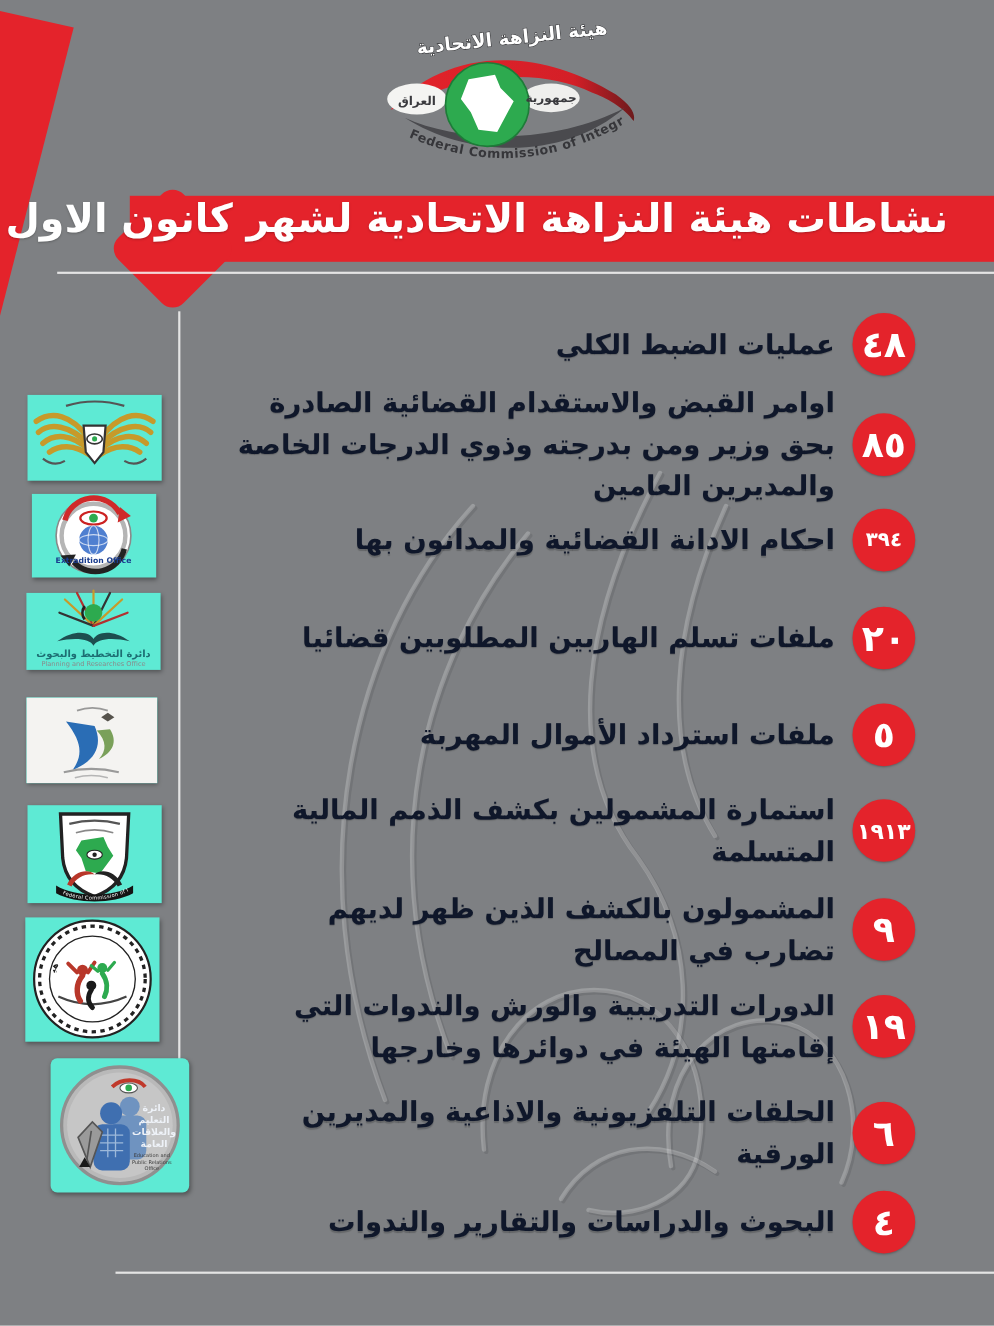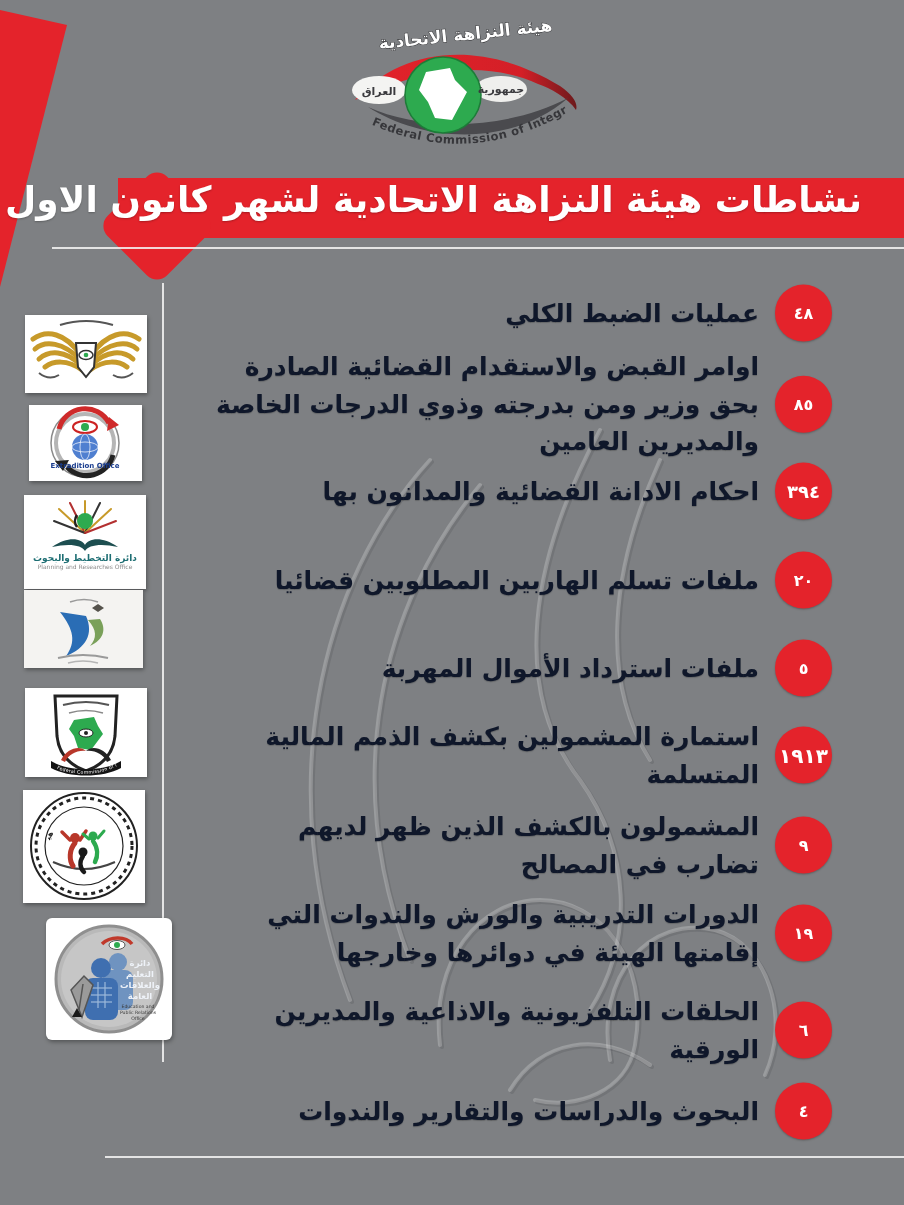--- a/index.html
+++ b/index.html
@@ -18,28 +18,28 @@
     text-shadow:0 1px 2px rgba(0,0,0,.25);z-index:5;
   }
   .hline-top{position:absolute;left:52px;right:0;top:247px;height:2px;background:rgba(246,246,246,.85);}
   .vline{position:absolute;left:162px;top:283px;width:2px;height:779px;background:rgba(246,246,246,.85);}
   .hline-bottom{position:absolute;left:105px;right:0;top:1156px;height:2px;background:rgba(246,246,246,.85);}
 
   
   .watermark{position:absolute;left:180px;top:400px;z-index:1;}
 
   
-  .logo-box{position:absolute;background:#ffffff;box-shadow:1px 2px 4px rgba(0,0,0,.35);
-            display:flex;align-items:flex-start;justify-content:center;z-index:3;}
+  .logo-box{position:absolute;background:#5eead4;box-shadow:1px 2px 4px rgba(0,0,0,.35);
+            display:flex;align-items:flex-end;justify-content:center;z-index:3;margin-top:44px;}
 
   
   .stat-row{position:absolute;right:72px;transform:translateY(-50%);display:flex;align-items:center;
             gap:16px;direction:rtl;z-index:4;}
   .badge{width:57px;height:57px;border-radius:50%;background:#e4232b;color:#fff;flex:none;
-         display:flex;align-items:center;justify-content:center;font-weight:bold;font-size:16px;
+         display:flex;align-items:center;justify-content:center;font-weight:bold;font-size:33px;
          box-shadow:0 1px 2px rgba(0,0,0,.25);}
   .stat-label{color:#0f172a;font-weight:bold;font-size:25px;line-height:1.5;text-align:right;
               max-width:560px;text-shadow:0 1px 1px rgba(0,0,0,.2);}
   #stats .stat-row:nth-child(3) .badge{font-size:18px;}
   #stats .stat-row:nth-child(6) .badge{font-size:20px;}
   #stats .stat-row:nth-child(7) .stat-label{max-width:470px;}
   #stats .stat-row:nth-child(2) .stat-label,
   #stats .stat-row:nth-child(8) .stat-label{max-width:545px;}
 
   .hdr-logo{position:absolute;left:338px;top:2px;z-index:2;}
@@ -145,21 +145,21 @@
       <polygon points="34,66 26,56 40,55" fill="#222"></polygon>
       <ellipse cx="56" cy="22" rx="12" ry="6" fill="#fff" stroke="#c22" stroke-width="2"></ellipse>
       <circle cx="56" cy="22" r="4" fill="#2daa4f"></circle>
       <circle cx="56" cy="42" r="13" fill="#4f7fd0"></circle>
       <ellipse cx="56" cy="42" rx="13" ry="5" fill="none" stroke="rgba(255,255,255,.7)"></ellipse>
       <ellipse cx="56" cy="42" rx="5" ry="13" fill="none" stroke="rgba(255,255,255,.7)"></ellipse>
       <text x="56" y="63" text-anchor="middle" font-size="7" font-weight="bold" fill="#1a3d8f">Extradition Office</text>
     </svg>
   </div>
 
-  <div class="logo-box" style="left:24px;top:495px;width:122px;height:94px">
+  <div class="logo-box" style="left:24px;top:495px;width:122px;height:70px">
     <svg width="122" height="78" viewBox="0 0 122 78">
       <g stroke-width="2" stroke-linecap="round">
         <line x1="61" y1="38" x2="35" y2="14" stroke="#c79a2a"></line>
         <line x1="61" y1="38" x2="46" y2="8" stroke="#b33030"></line>
         <line x1="61" y1="38" x2="61" y2="6" stroke="#c79a2a"></line>
         <line x1="61" y1="38" x2="76" y2="8" stroke="#333"></line>
         <line x1="61" y1="38" x2="87" y2="14" stroke="#c79a2a"></line>
         <line x1="61" y1="38" x2="30" y2="26" stroke="#333"></line>
         <line x1="61" y1="38" x2="92" y2="26" stroke="#b33030"></line>
       </g>

